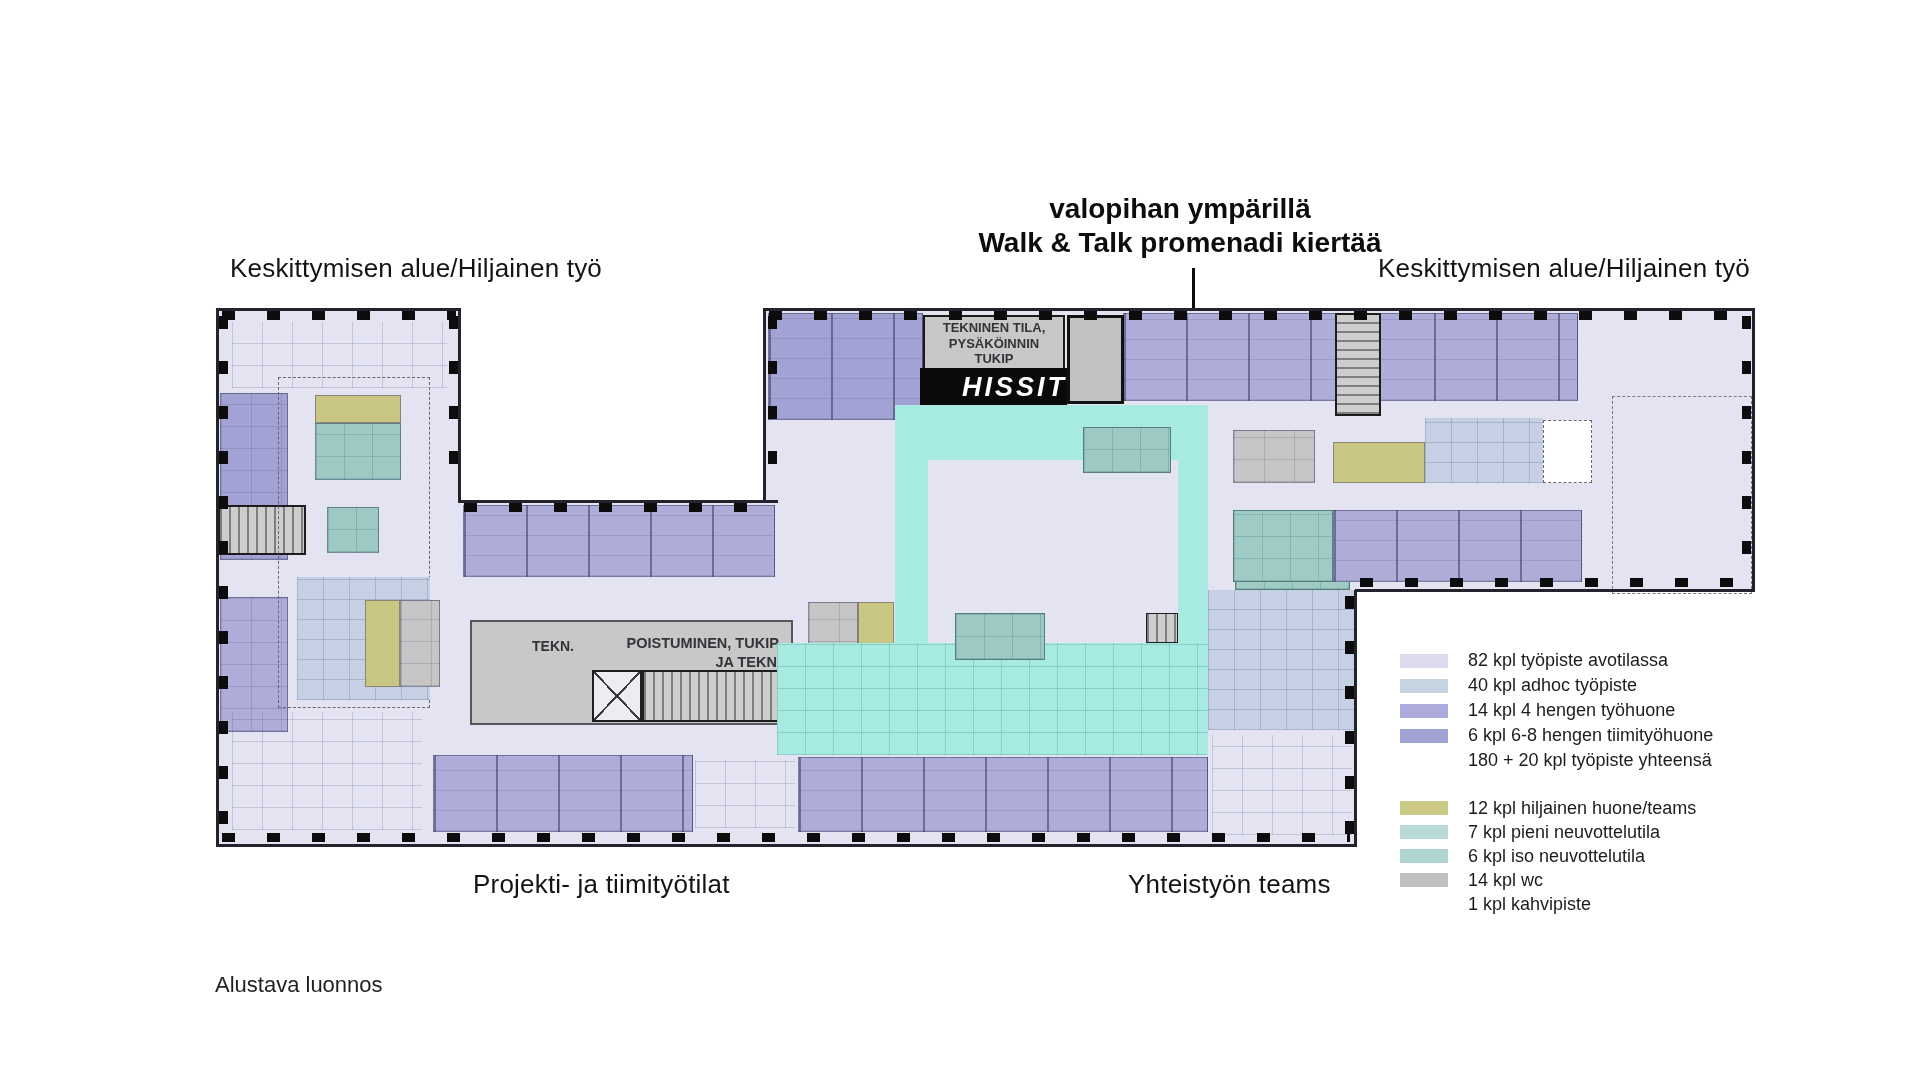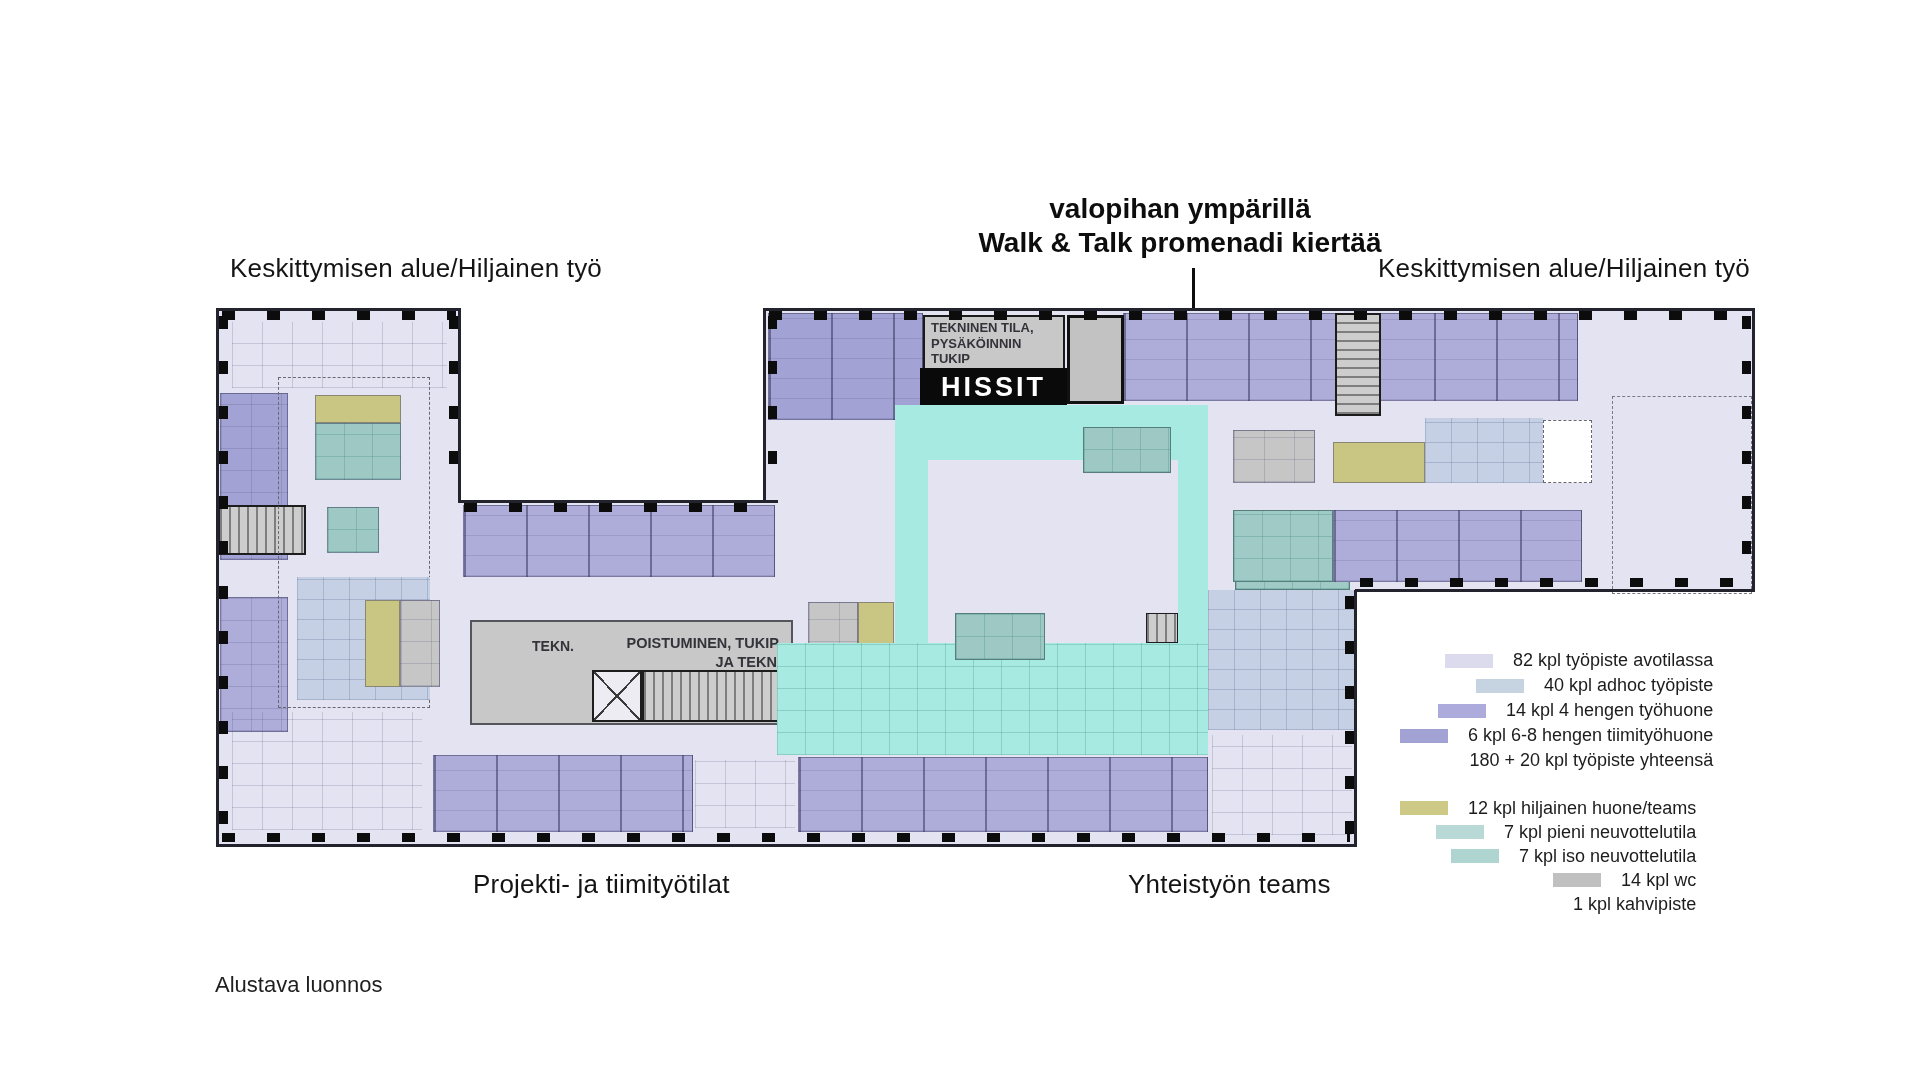--- a/index.html
+++ b/index.html
@@ -35,37 +35,37 @@
   .x-box{position:absolute;box-sizing:border-box;border:2.5px solid #1d1d1d;background-color:#ececf2;
     background-image:
       linear-gradient(to top right, transparent calc(50% - 1px), #3a3a3a calc(50% - 1px) calc(50% + 1px), transparent calc(50% + 1px)),
       linear-gradient(to bottom right, transparent calc(50% - 1px), #3a3a3a calc(50% - 1px) calc(50% + 1px), transparent calc(50% + 1px));}
   
   .area-label{position:absolute;font-size:26px;letter-spacing:.2px;color:#141414;white-space:nowrap;}
   .walk-talk{position:absolute;left:940px;top:192px;width:480px;text-align:center;
     font-size:28px;font-weight:bold;line-height:34px;color:#0d0d0d;}
   .leader{position:absolute;background:#0d0d0d;}
   .draft-note{position:absolute;font-size:22px;color:#1f1f1f;}
-  .hissit-box{position:absolute;box-sizing:border-box;display:flex;align-items:center;justify-content:center;
-    color:#ffffff;font-size:27px;font-weight:bold;letter-spacing:3px;}
+  .hissit-box{position:absolute;box-sizing:border-box;display:flex;align-items:center;justify-content:flex-end;
+    color:#ffffff;font-size:27px;font-weight:bold;letter-spacing:3px;font-style:italic;}
   .tekninen-box{position:absolute;box-sizing:border-box;border:2px solid #1a1a1a;border-bottom:none;
     padding:3px 6px;font-size:13px;font-weight:bold;color:#33333a;line-height:15.5px;}
   .shaft{position:absolute;box-sizing:border-box;border:3px solid #111;background:#c2c2c2;}
   .courtyard{position:absolute;box-sizing:border-box;background:#ffffff;border:1.6px solid #9a9aa5;overflow:hidden;}
   .courtyard .diag{position:absolute;left:0;top:0;width:310px;border-top:1.6px dashed #8a8a8a;
     transform:rotate(36.2deg);transform-origin:0 0;}
   .valopiha{position:absolute;left:0;right:0;top:110px;text-align:center;
     font-size:28px;font-weight:bold;letter-spacing:1px;color:#0d0d0d;}
   .kahvipiste{position:absolute;left:0;right:0;top:172px;text-align:center;
     font-size:14px;font-weight:bold;color:#3c3c46;letter-spacing:.5px;}
   .tekn-label{position:absolute;left:60px;top:16px;font-size:14px;font-weight:bold;color:#33333a;}
   .poistuminen{position:absolute;right:10px;top:12px;text-align:right;font-size:14.5px;font-weight:bold;color:#33333a;line-height:19px;}
   
   .legend-group{position:absolute;display:flex;flex-direction:column;}
-  .legend-row{display:flex;align-items:center;height:25px;justify-content:flex-end;}
+  .legend-row{display:flex;align-items:center;height:25px;}
   .legend-swatch{width:48px;height:14px;margin-right:20px;flex:0 0 48px;}
   .legend-swatch.empty{background:transparent !important;}
   .legend-label{font-size:18px;color:#1c1c1c;white-space:nowrap;}
 </style>
 </head>
 <body>
 
 <div id="canvas">
 
   <div class="area-label" style="left:230px;top:253px;">Keskittymisen alue/Hiljainen työ</div>
@@ -110,21 +110,21 @@
 
   <div class="zone room-strip" style="left: 433px; top: 755px; width: 260px; height: 77px; background-color: rgb(174, 173, 218);"></div>
   <div class="zone furn" style="left:695px;top:760px;width:100px;height:68px;border:none;"></div>
   <div class="zone room-strip" style="left: 798px; top: 757px; width: 410px; height: 75px; background-color: rgb(174, 173, 218);"></div>
   <div class="zone furn" style="left:1212px;top:735px;width:140px;height:100px;border:none;"></div>
 
   <div class="zone room-strip" style="left: 768px; top: 313px; width: 155px; height: 107px; background-color: rgb(163, 162, 212);"></div>
   <div class="zone room-strip" style="left: 1123px; top: 313px; width: 455px; height: 88px; background-color: rgb(174, 173, 218);"></div>
   <div class="stairs-v" style="left:1335px;top:313px;width:46px;height:103px;"></div>
 
-  <div class="tekninen-box" style="left: 923px; top: 315px; width: 142px; height: 53px; background-color: rgb(200, 200, 200);">
+  <div class="tekninen-box" style="left: 923px; top: 315px; width: 142px; height: 53px; background-color: rgb(200, 200, 200); text-align: center;">
     <div>TEKNINEN TILA,</div>
     <div>PYSÄKÖINNIN</div>
     <div>TUKIP</div>
   </div>
   <div class="hissit-box" style="left: 920px; top: 368px; width: 147px; height: 38px; background-color: rgb(10, 10, 10);">
     <span>HISSIT</span>
   </div>
   <div class="shaft" style="left:1067px;top:315px;width:57px;height:89px;"></div>
 
   <div class="zone furn" style="left: 808px; top: 602px; width: 50px; height: 85px; background-color: rgb(198, 198, 198);"></div>
@@ -200,21 +200,21 @@
     <div class="legend-row" style="height:24px;">
       <div class="legend-swatch" style="background-color: rgb(205, 201, 135);"></div>
       <div class="legend-label">12 kpl hiljainen huone/teams</div>
     </div>
     <div class="legend-row" style="height:24px;">
       <div class="legend-swatch" style="background-color: rgb(184, 217, 213);"></div>
       <div class="legend-label">7 kpl pieni neuvottelutila</div>
     </div>
     <div class="legend-row" style="height:24px;">
       <div class="legend-swatch" style="background-color: rgb(174, 213, 208);"></div>
-      <div class="legend-label">7 kpl iso neuvottelutila</div>
+      <div class="legend-label">6 kpl iso neuvottelutila</div>
     </div>
     <div class="legend-row" style="height:24px;">
       <div class="legend-swatch" style="background-color: rgb(192, 192, 192);"></div>
       <div class="legend-label">14 kpl wc</div>
     </div>
     <div class="legend-row" style="height:24px;">
       <div class="legend-swatch empty"></div>
       <div class="legend-label">1 kpl kahvipiste</div>
     </div>
   </div>

